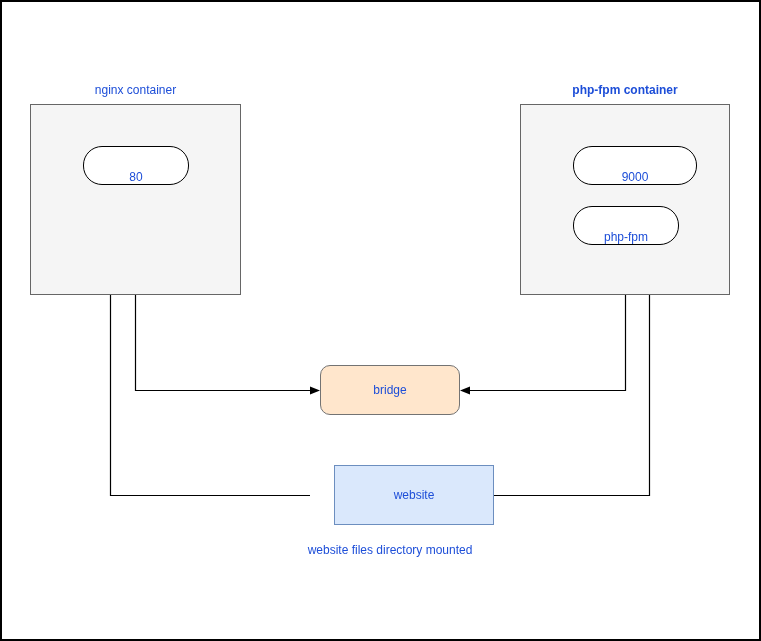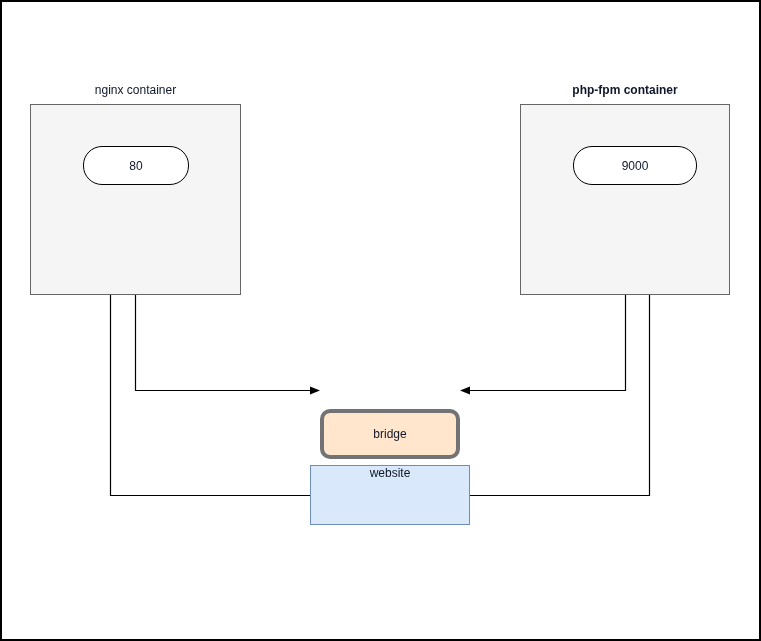--- a/index.html
+++ b/index.html
@@ -5,60 +5,60 @@
   html, body { margin: 0; padding: 0; background: #ffffff; }
   .stage {
     position: relative;
     width: 761px;
     height: 641px;
     box-sizing: border-box;
     border: 2px solid #000000;
     background: #ffffff;
     font-family: "Liberation Sans", "DejaVu Sans", sans-serif;
     font-size: 12px;
-    color: #0f172a;
+    color: #1d4ed8;
     overflow: hidden;
   }
   .abs { position: absolute; }
   .group-title {
     text-align: center;
     height: 14px;
     line-height: 14px;
   }
   .group-box {
     box-sizing: border-box;
     background: #f5f5f5;
     border: 1px solid #666666;
   }
   .node {
     box-sizing: border-box;
     background: #ffffff;
     border: 1px solid #000000;
     border-radius: 19px;
     display: flex;
-    align-items: center;
+    align-items: flex-end;
     justify-content: center;
   }
   .bridge-node {
     box-sizing: border-box;
     background: #ffe6cc;
-    border: 4px solid #737373;
+    border: 1px solid #737373;
     border-radius: 10px;
     display: flex;
     align-items: center;
     justify-content: center;
-    margin-top: 44px;
   }
   .website-node {
     box-sizing: border-box;
     background: #dae8fc;
     border: 1px solid #6c8ebf;
     display: flex;
-    align-items: flex-start;
+    align-items: center;
     justify-content: center;
+    margin-left: 24px;
   }
   .caption {
     text-align: center;
     height: 14px;
     line-height: 14px;
   }
   svg.wires { position: absolute; left: 0; top: 0; pointer-events: none; }
 </style>
 </head>
 <body>
@@ -86,22 +86,26 @@
   <div class="abs group-box" style="left:28px; top:102px; width:211px; height:191px;"></div>
   <div class="abs node" style="left:81px; top:144px; width:106px; height:39px;">
     <span>80</span>
   </div>
 
   <div class="abs group-title" style="left:518px; top:81px; width:210px;font-weight:bold;">php-fpm container</div>
   <div class="abs group-box" style="left:518px; top:102px; width:210px; height:191px;"></div>
   <div class="abs node" style="left:571px; top:144px; width:124px; height:39px;">
     <span>9000</span>
   </div>
+  <div class="abs node" style="left:571px; top:204px; width:106px; height:39px;">
+    <span>php-fpm</span>
+  </div>
 
   <div class="abs bridge-node" style="left:318px; top:363px; width:140px; height:50px;">
     <span>bridge</span>
   </div>
 
   <div class="abs website-node" style="left:308px; top:463px; width:160px; height:60px;">
     <span>website</span>
   </div>
+  <div class="abs caption" style="left:278px; top:541px; width:220px;">website files directory mounted</div>
 
 </div>
 
 </body></html>

